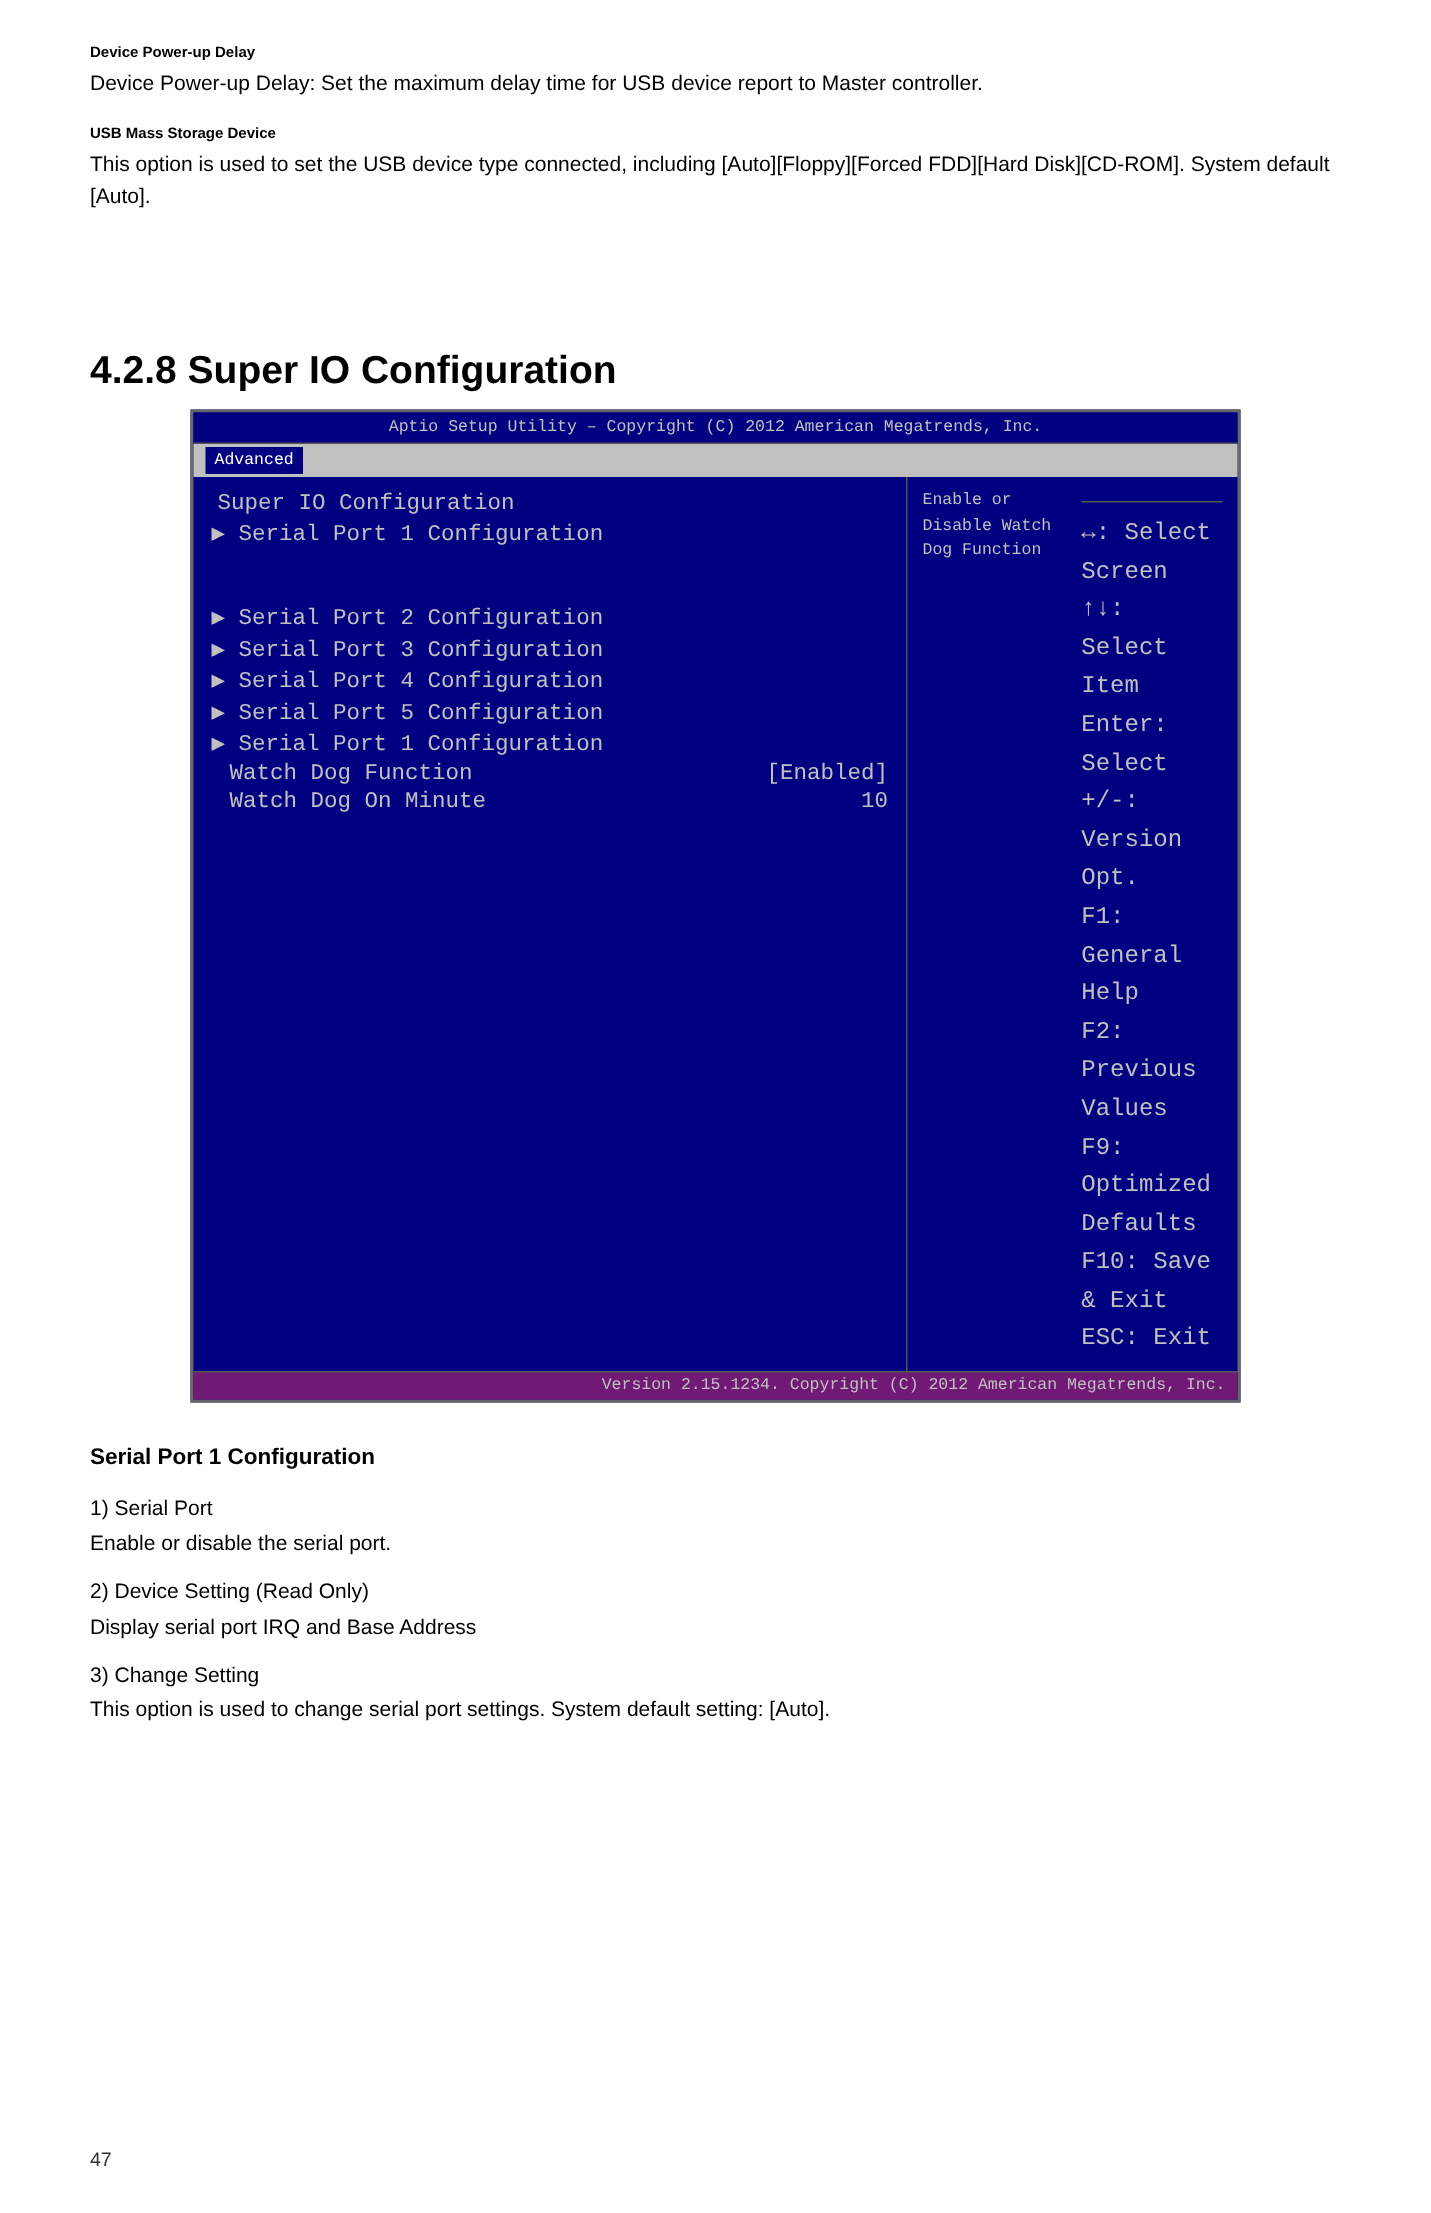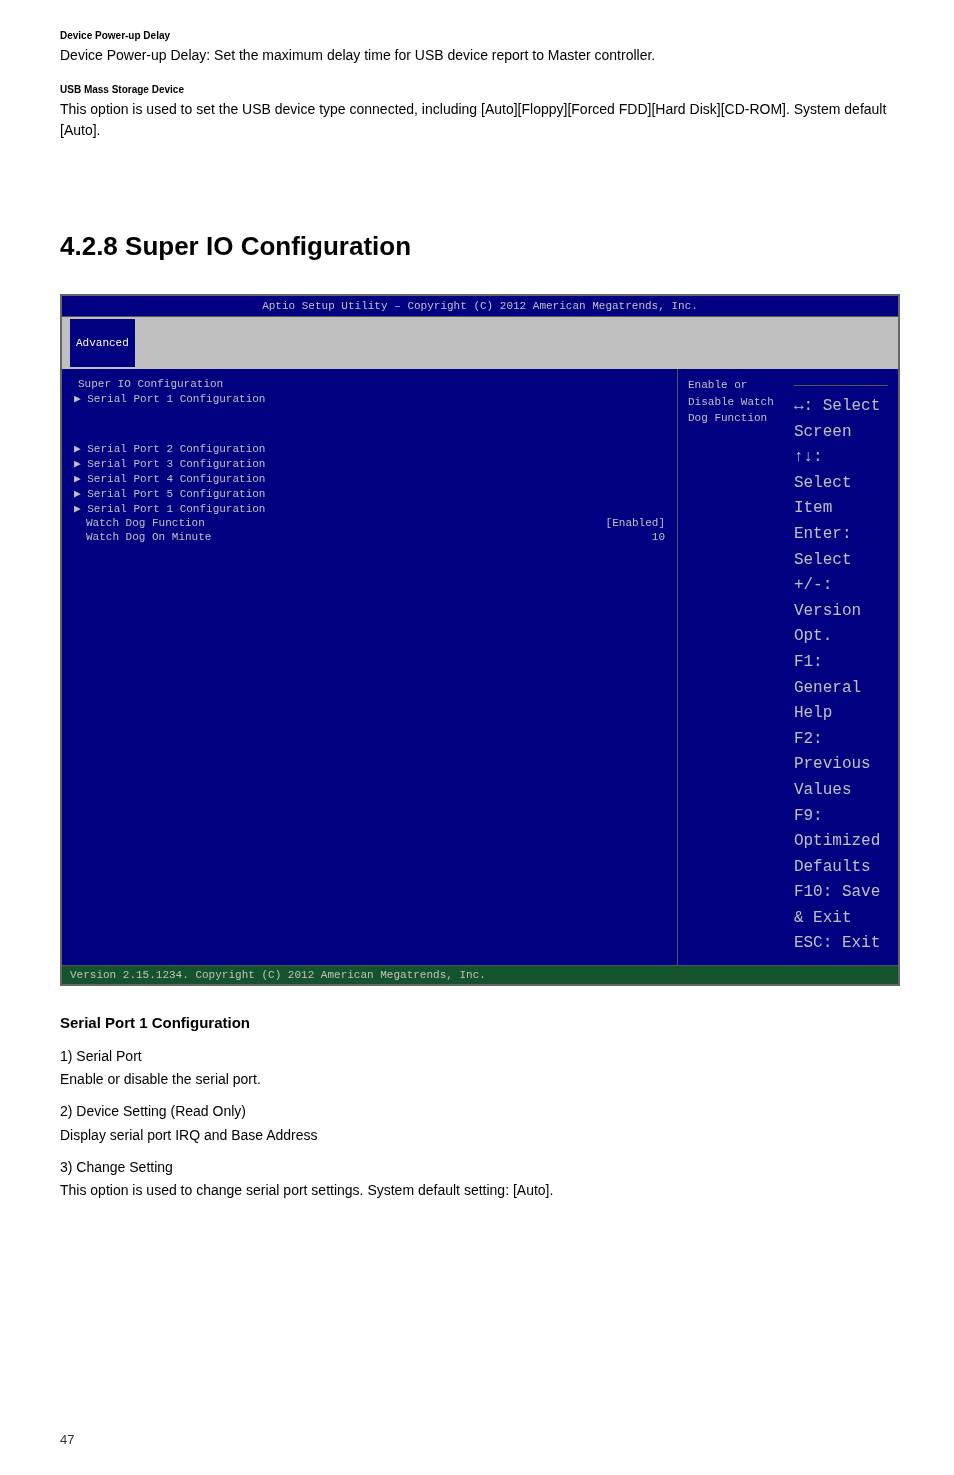--- a/index.html
+++ b/index.html
@@ -26,28 +26,28 @@
     .description-text {
       font-size: 14px;
       line-height: 1.5;
       margin-bottom: 18px;
     }
 
     .section-heading-428 {
       font-size: 26px;
       font-weight: bold;
       margin-top: 40px;
-      margin-bottom: 32px;
+      margin-bottom: 11px;
     }
 
     
     .bios-container {
       background: #000080;
       border: 2px solid #666;
-      width: 840px;
+      width: 700px;
       margin: 0 auto 28px auto;
       font-family: 'Courier New', monospace;
       font-size: 12px;
       color: #c0c0c0;
     }
 
     .bios-title-bar {
       background: #000080;
       color: #c0c0c0;
       text-align: center;
@@ -61,21 +61,21 @@
       color: #000;
       padding: 2px 8px;
       font-size: 11px;
       display: flex;
       gap: 4px;
     }
 
     .bios-tab {
       background: #c0c0c0;
       color: #000;
-      padding: 18px 6px;
+      padding: 3px 6px;
       font-size: 11px;
     }
 
     .bios-tab.active {
       background: #000080;
       color: #fff;
     }
 
     .bios-body {
       display: flex;
@@ -94,21 +94,21 @@
       width: 220px;
       padding: 8px 10px;
       font-size: 11px;
       color: #c0c0c0;
       display: flex;
       justify-content: space-between;
     }
 
     .bios-menu-item {
       color: #c0c0c0;
-      font-size: 11px;
+      font-size: 15px;
       padding: 1px 0;
       white-space: nowrap;
     }
 
     .bios-menu-item.with-arrow::before {
       content: '▶ ';
       color: #c0c0c0;
     }
 
     .bios-menu-item.value-row {
@@ -129,23 +129,23 @@
       line-height: 1.5;
     }
 
     .bios-keys {
       color: #c0c0c0;
       font-size: 16px;
       line-height: 1.6;
     }
 
     .bios-footer {
-      background: #14532d;
-      color: #c0c0c0;
-      text-align: left;
+      background: #701a75;
+      color: #c0c0c0;
+      text-align: right;
       padding: 3px 8px;
       font-size: 11px;
       border-top: 1px solid #555;
     }
 
     .serial-port-section {
       margin-top: 20px;
     }
 
     .serial-port-heading {

